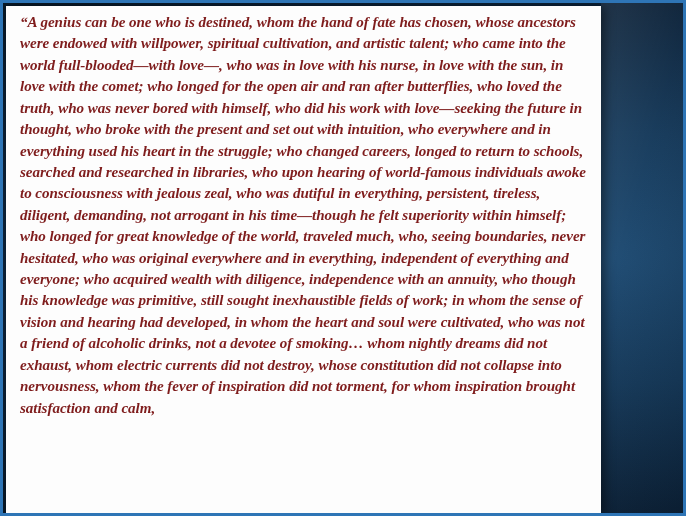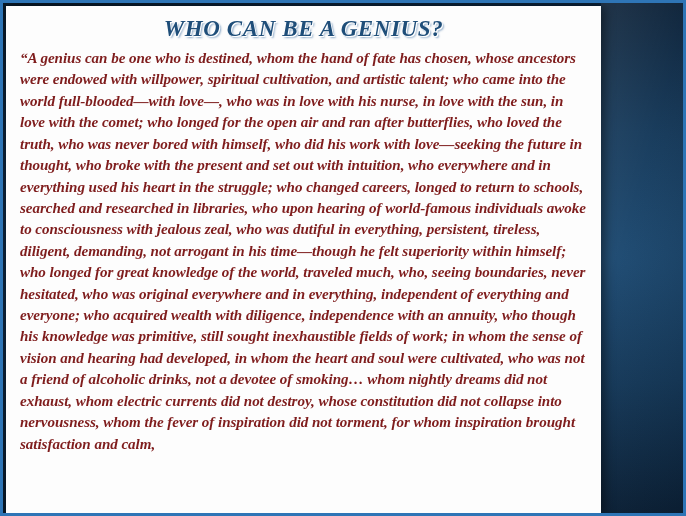--- a/index.html
+++ b/index.html
@@ -67,16 +67,15 @@
     text-align: left;
     letter-spacing: -0.05px;
   }
 </style>
 </head>
 <body>
 
 <div class="slide">
   <div class="slide-bg-sheen"></div>
   <div class="content-card">
-    <h1 class="title">WHO CAN BE A GENIUS?</h1>
     <p class="body-text">“A genius can be one who is destined, whom the hand of fate has chosen, whose ancestors were endowed with willpower, spiritual cultivation, and artistic talent; who came into the world full-blooded—with love—, who was in love with his nurse, in love with the sun, in love with the comet; who longed for the open air and ran after butterflies, who loved the truth, who was never bored with himself, who did his work with love—seeking the future in thought, who broke with the present and set out with intuition, who everywhere and in everything used his heart in the struggle; who changed careers, longed to return to schools, searched and researched in libraries, who upon hearing of world-famous individuals awoke to consciousness with jealous zeal, who was dutiful in everything, persistent, tireless, diligent, demanding, not arrogant in his time—though he felt superiority within himself; who longed for great knowledge of the world, traveled much, who, seeing boundaries, never hesitated, who was original everywhere and in everything, independent of everything and everyone; who acquired wealth with diligence, independence with an annuity, who though his knowledge was primitive, still sought inexhaustible fields of work; in whom the sense of vision and hearing had developed, in whom the heart and soul were cultivated, who was not a friend of alcoholic drinks, not a devotee of smoking… whom nightly dreams did not exhaust, whom electric currents did not destroy, whose constitution did not collapse into nervousness, whom the fever of inspiration did not torment, for whom inspiration brought satisfaction and calm,</p>
   </div>
 </div>
 
 </body></html>

